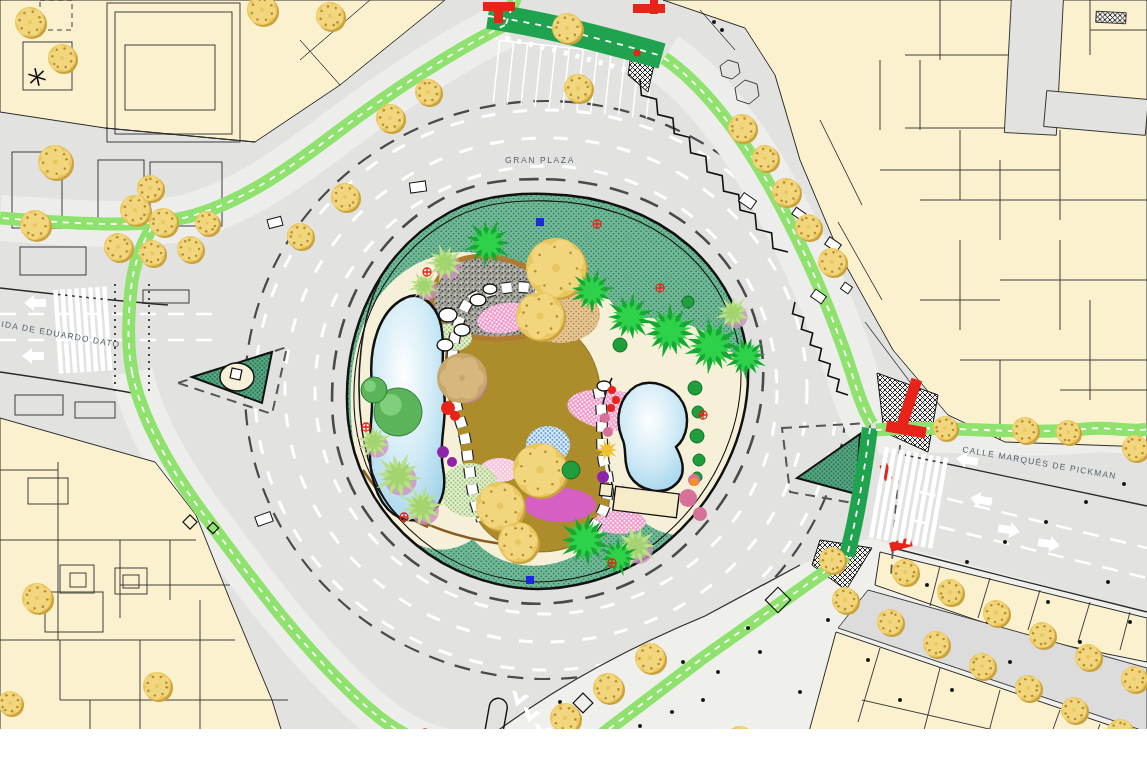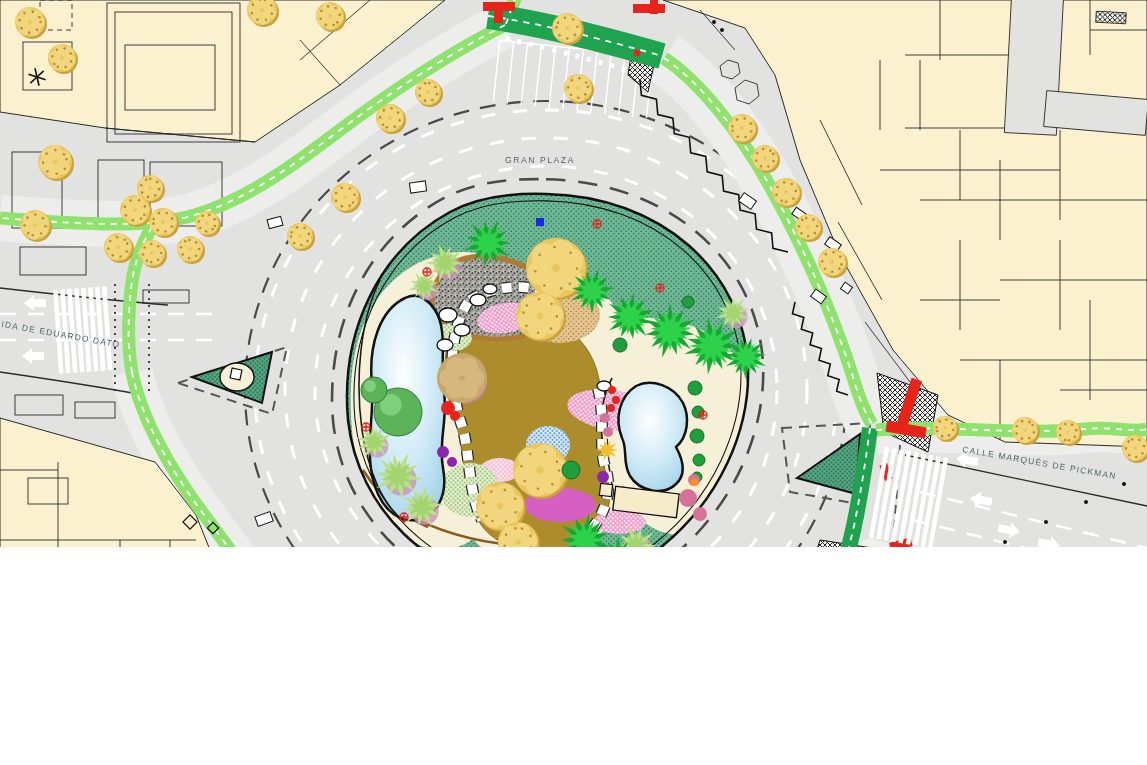--- a/index.html
+++ b/index.html
@@ -1,16 +1,16 @@
 <!DOCTYPE html>
 <html style="--road: #e2e2e1; --plaza: #efefec; --building: #fcf1cf; --outline: #2a2a2a; --label: #55626e; --bike: #8fe26e; --bikeDark: #1fa34f; --lawn: #6fb896; --pond: #9fd2ea; --pathOlive: #ad8d2b; --sand: #f7f0d8; --treeGold: #eac75e; --palmBright: #2ed24a; --palmLight: #b9e089; --pink: #f298c8; --magenta: #d55fc3; --red: #e8231a; --blue: #1b27e0;"><head>
 <meta charset="utf-8">
 <style>
   html,body{margin:0;padding:0;background:#ffffff;}
-  .stage{position:relative;width:1147px;height:547px;overflow:hidden;font-family:"Liberation Sans",sans-serif;}
+  .stage{position:relative;width:1147px;height:729px;overflow:hidden;font-family:"Liberation Sans",sans-serif;}
   svg{display:block}
   .lbl{font-family:"Liberation Sans",sans-serif;font-size:8.5px;letter-spacing:1.2px;fill:var(--label);}
   .lbl-big{font-size:8.5px;letter-spacing:1.6px;}
   .bld{fill:var(--building);stroke:var(--outline);stroke-width:1;}
   .parcel{fill:none;stroke:var(--outline);stroke-width:0.9;}
   .edge{fill:none;stroke:var(--outline);stroke-width:1.3;}
   .whitedash{fill:none;stroke:#ffffff;stroke-width:3;stroke-dasharray:14 18;}
   .darkdash{fill:none;stroke:#4a4a4a;stroke-width:2.2;stroke-dasharray:16 11;}
   .bike{fill:none;stroke:var(--bike);stroke-width:13;}
   .bikedark{fill:none;stroke:var(--bikeDark);}

